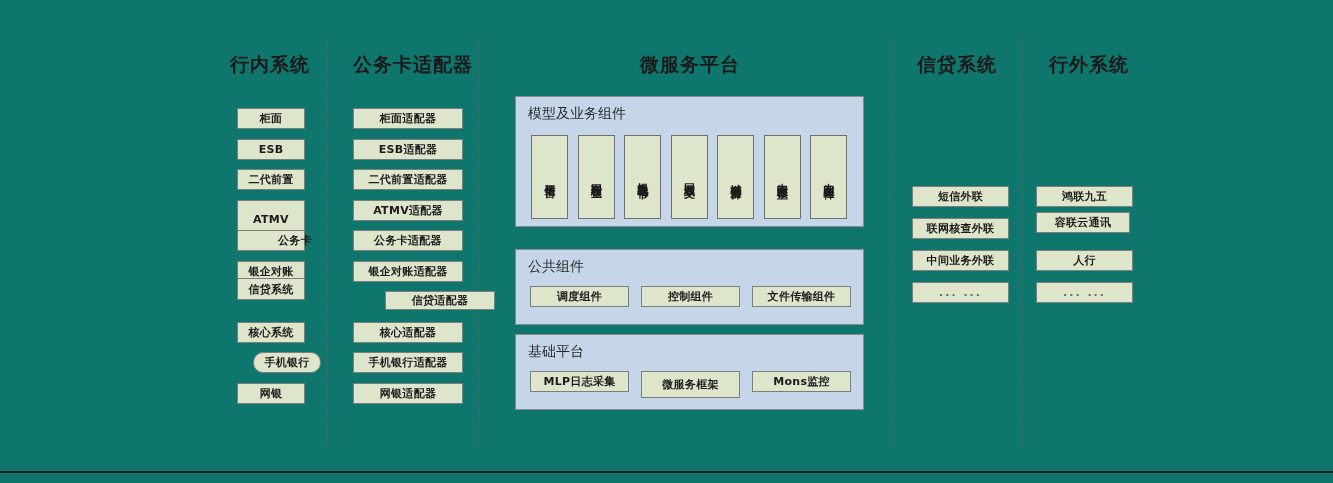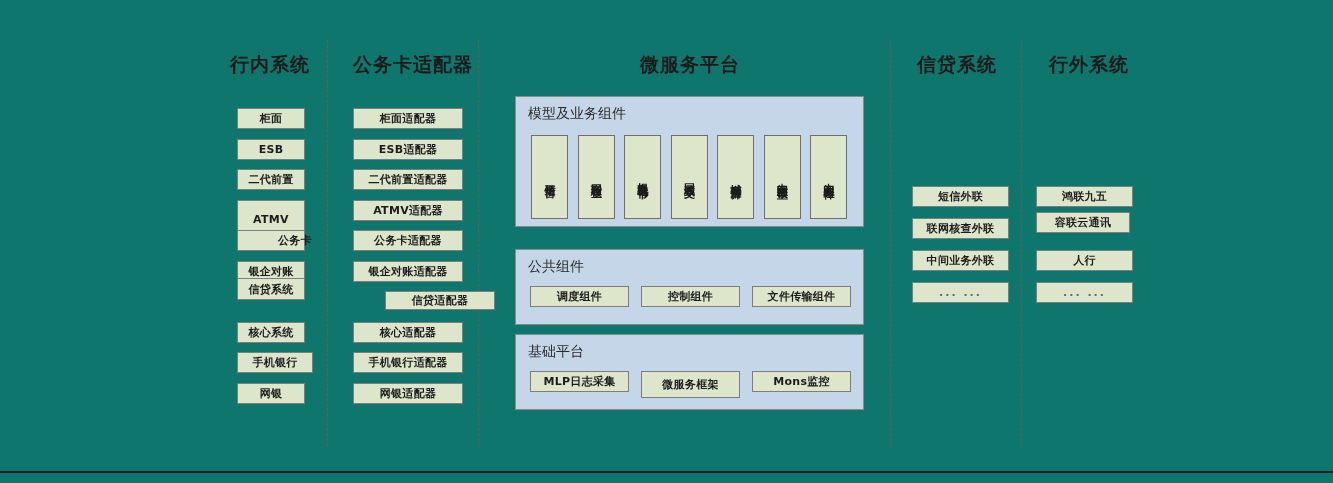--- a/index.html
+++ b/index.html
@@ -118,21 +118,21 @@
     <div class="divider" style="left: 1021px;"></div>
     <div class="col-title" style="left: 210px; top: 52px; width: 120px;">行内系统</div>
     <div class="node" style="left: 237px; top: 108px; width: 68px; height: 21px;">柜面</div>
     <div class="node" style="left: 237px; top: 138.5px; width: 68px; height: 21px;">ESB</div>
     <div class="node" style="left: 237px; top: 169px; width: 68px; height: 21px;">二代前置</div>
     <div class="node" style="left: 237px; top: 199.5px; width: 68px; height: 39px;">ATMV</div>
     <div class="node" style="left: 237px; top: 230px; width: 68px; height: 21px; padding-left: 48px;">公务卡</div>
     <div class="node" style="left: 237px; top: 260.5px; width: 68px; height: 21px;">银企对账</div>
     <div class="node" style="left: 237px; top: 278px; width: 68px; height: 22px;">信贷系统</div>
     <div class="node" style="left: 237px; top: 321.5px; width: 68px; height: 21px;">核心系统</div>
-    <div class="node" style="left: 237px; top: 352px; width: 76px; height: 21px;">手机银行</div>
+    <div class="node" style="left: 253px; top: 352px; width: 68px; height: 21px; border-radius: 10px;">手机银行</div>
     <div class="node" style="left: 237px; top: 382.5px; width: 68px; height: 21px;">网银</div>
     <div class="col-title" style="left: 333px; top: 52px; width: 160px;">公务卡适配器</div>
     <div class="node" style="left: 353px; top: 108px; width: 110px; height: 21px;">柜面适配器</div>
     <div class="node" style="left: 353px; top: 138.5px; width: 110px; height: 21px;">ESB适配器</div>
     <div class="node" style="left: 353px; top: 169px; width: 110px; height: 21px;">二代前置适配器</div>
     <div class="node" style="left: 353px; top: 199.5px; width: 110px; height: 21px;">ATMV适配器</div>
     <div class="node" style="left: 353px; top: 230px; width: 110px; height: 21px;">公务卡适配器</div>
     <div class="node" style="left: 353px; top: 260.5px; width: 110px; height: 21px;">银企对账适配器</div>
     <div class="node" style="left: 353px; top: 291px; width: 110px; height: 19px; margin-left: 32px;">信贷适配器</div>
     <div class="node" style="left: 353px; top: 321.5px; width: 110px; height: 21px;">核心适配器</div>

